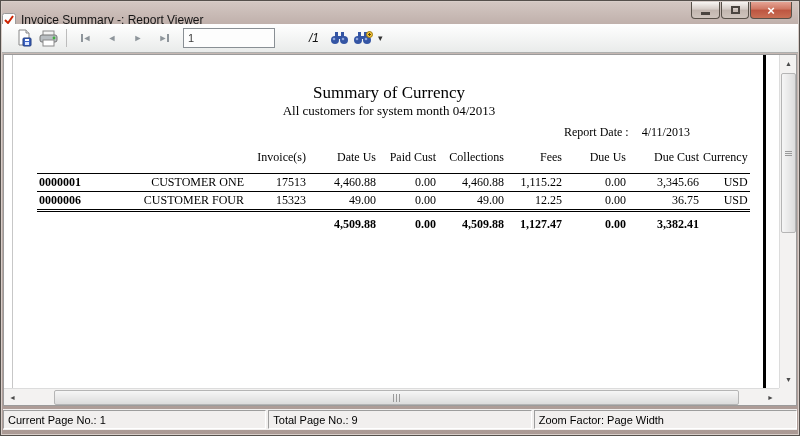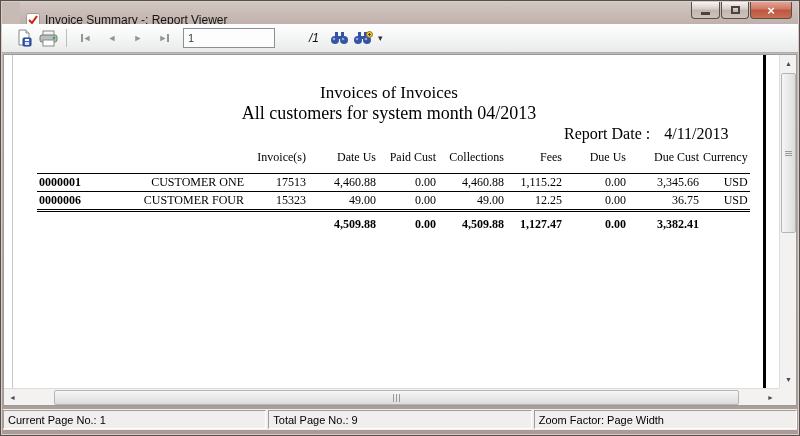--- a/index.html
+++ b/index.html
@@ -9,21 +9,21 @@
     position:relative; width:800px; height:436px;
     background:linear-gradient(#c9bcb7,#ab9a95);
     box-shadow:inset 0 0 0 1px #55504c, inset 0 0 0 2px #d8cec9;
   }
 
   
   .titlebar {
     position:absolute; left:2px; top:2px; right:2px; height:37px;
     background:linear-gradient(#d3c7c2,#b4a29d);
     border-bottom:1px solid #6e6360;
-    display:flex; align-items:center; padding-left:6px;margin-left:18px;
+    display:flex; align-items:center; 
   }
   .title-icon { width:14px; height:14px; margin-right:5px; }
   .title-text { font-size:12px; color:#141414; }
   .win-buttons { position:absolute; top:0; right:6px; display:flex; }
   .win-btn {
     height:17px; border:1px solid #575048; border-top:none;
     border-radius:0 0 4px 4px; display:flex; align-items:center; justify-content:center;
     background:linear-gradient(#f8f5f2,#d5cbc5 45%,#c2b6af 50%,#cfc4bd);
     margin-left:1px; color:#4a443f; cursor:pointer;
   }
@@ -61,22 +61,22 @@
     position:absolute; left:3px; right:3px; top:54px; height:352px;
     background:#fff; border:1px solid #9b9b9b;
   }
   .page-area { position:absolute; left:0; top:0; right:17px; bottom:17px; background:#fff; overflow:hidden; }
   .page-left-edge { position:absolute; left:8px; top:0; bottom:0; width:1px; background:#c7c7c7; }
   .page-right-edge { position:absolute; right:13px; top:0; bottom:0; width:3px; background:#000; }
 
   
   .report { position:absolute; left:0; top:0; right:0; bottom:0; font-family:"Liberation Serif",serif; color:#000; }
   .rpt-title { position:absolute; top:28px; left:0; width:770px; text-align:center; font-size:17px; }
-  .rpt-subtitle { position:absolute; top:48px; left:0; width:770px; text-align:center; font-size:18px; }
-  .rpt-date { position:absolute; top:70px; left:560px; font-size:16px; }
+  .rpt-subtitle { position:absolute; top:48px; left:0; width:770px; text-align:center; font-size:13px; }
+  .rpt-date { position:absolute; top:70px; left:560px; font-size:12px; }
   .rpt-date .val { margin-left:10px; }
 
   table.rpt { position:absolute; left:33px; top:94px; border-collapse:collapse; table-layout:fixed; font-size:12px; }
   table.rpt td { padding:1px 2px; white-space:nowrap; overflow:hidden; }
   td.num { text-align:right; }
   td.custno { font-weight:bold; text-align:left; padding-left:3px; }
   td.custname { text-align:right; }
   tr.hdr td { text-align:right; border-bottom:1px solid #000; padding-bottom:8px; }
   tr.hdr td.blank { border-bottom:1px solid #000; }
   tr.row1 td { border-bottom:1px solid #000; }
@@ -204,21 +204,21 @@
     </div>
     <span class="dd-arrow">▾</span>
   </div>
 
   <div class="viewport">
     <div class="page-area">
       <div class="page-left-edge"></div>
       <div class="page-right-edge"></div>
 
       <div class="report">
-        <div class="rpt-title">Invoices of Invoices</div>
+        <div class="rpt-title">Summary of Currency</div>
         <div class="rpt-subtitle">All customers for system month 04/2013</div>
         <div class="rpt-date">
           <span>Report Date :</span>
           <span class="val">4/11/2013</span>
         </div>
 
         <table class="rpt">
           <colgroup>
             <col style="width:70px">
               <col style="width:139px">

